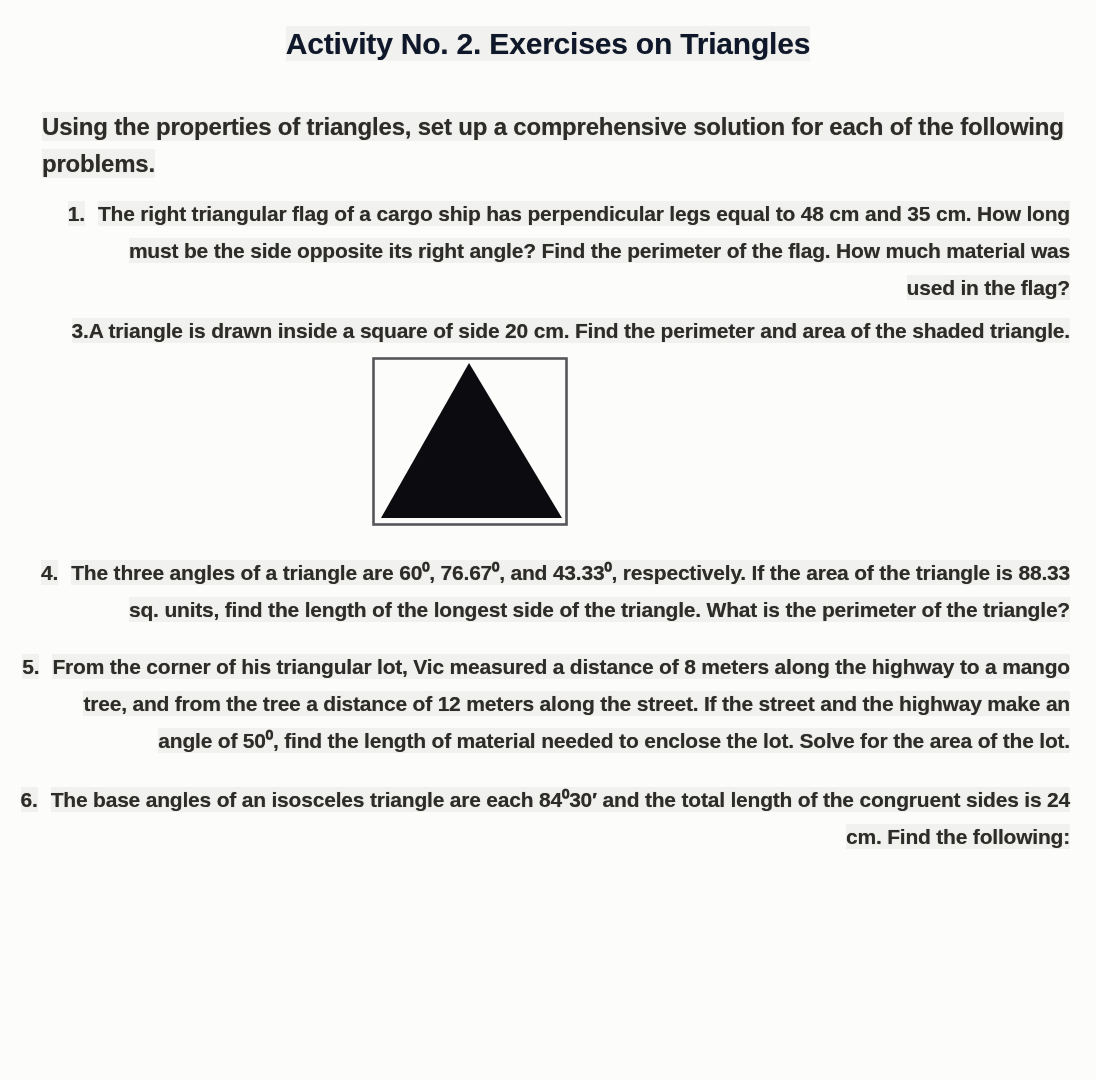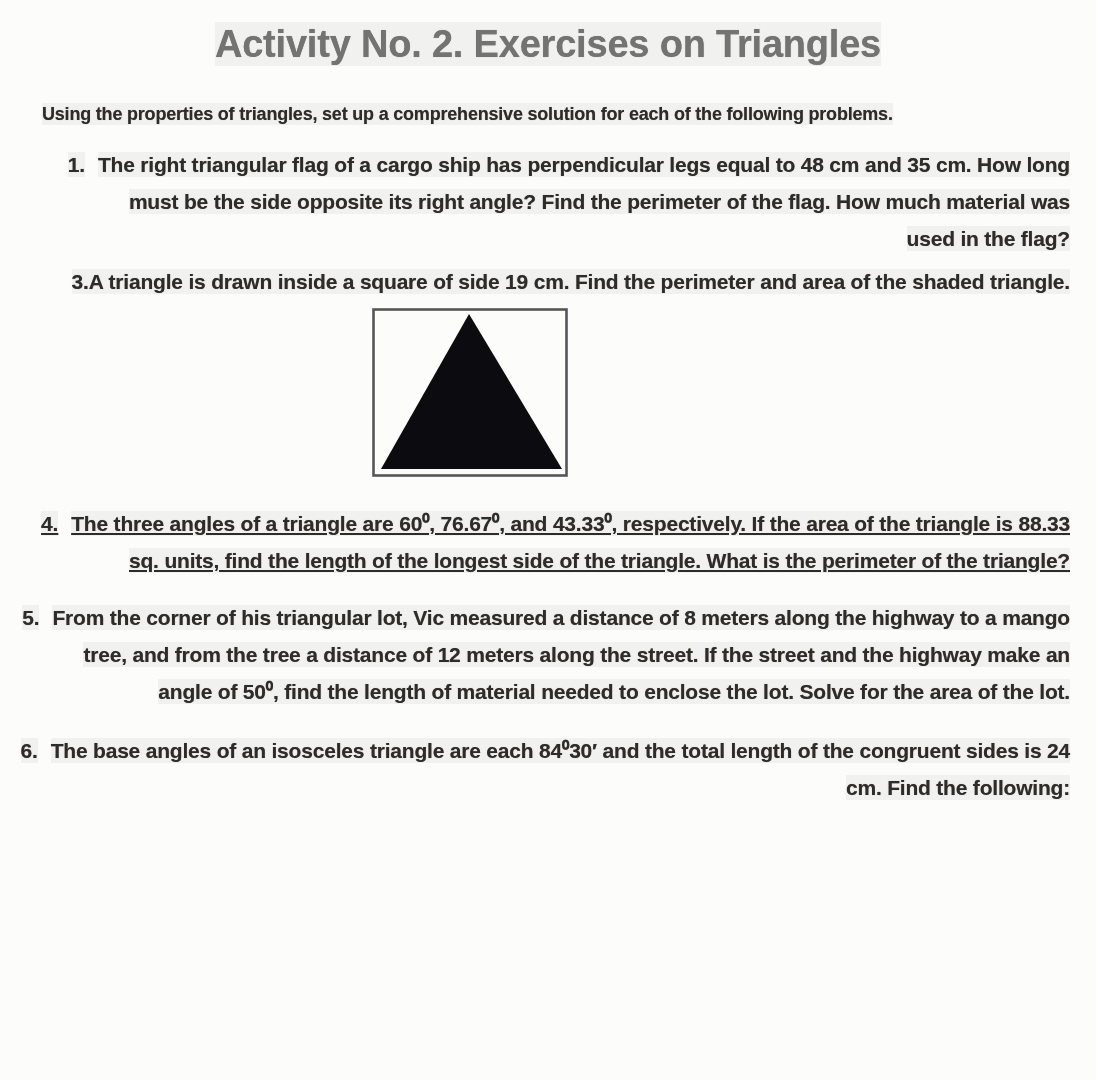--- a/index.html
+++ b/index.html
@@ -9,38 +9,38 @@
     overflow:hidden;
     background:#fcfcfb;
     font-family:"Liberation Sans", sans-serif;
     font-weight:700;
     color:#2e2c28;
     letter-spacing:-0.2px;
     text-shadow:0 0 0.7px rgba(45,43,38,0.55);
   }
   .title{
     margin:24px 0 8px 0;
-    font-size:38px;line-height:40px;
+    font-size:30px;line-height:40px;
     text-align:center;
-    color:#737373;
+    color:#0f172a;
   }
   .intro{
-    margin:32px 26px 0 42px;
-    font-size:18px;line-height:37px;
+    margin:44px 26px 0 42px;
+    font-size:24px;line-height:37px;
   }
   .item{
     margin:12px 26px 0 0;
     padding-left:83px;
     text-indent:-69px;
     font-size:21px;line-height:37px;text-align:right;
   }
   .item-1{margin-top:13px;}
   .item-2{margin-top:8px;}
   .item-3{margin-top:6px;}
-  .item-4{margin-top:26px;text-decoration:underline;}
+  .item-4{margin-top:26px;}
   .item-5{margin-top:20px;}
   .item-6{margin-top:22px;}
   .num{margin-right:13px;}
   .num.no-gap{margin-right:0;}
   .hl{
     background:rgba(152,151,141,0.10);
     -webkit-box-decoration-break:clone;
     box-decoration-break:clone;
     padding:1px 0;
   }
@@ -62,21 +62,21 @@
 
 <div class="page">
 
   <h1 class="title"><span class="hl">Activity No. 2. Exercises on Triangles</span></h1>
 
   <p class="intro"><span class="hl">Using the properties of triangles, set up a comprehensive solution for each of the following problems.</span></p>
 
   <div class="item item-1"><span class="num hl">1.</span><span class="hl">The right triangular flag of a cargo ship has perpendicular legs equal to 48 cm and 35 cm. How long must be the side opposite its right angle? Find the perimeter of the flag. How much material was used in the flag?</span></div>
 
 
-  <div class="item item-3"><span class="num no-gap hl">3.</span><span class="hl">A triangle is drawn inside a square of side 19 cm. Find the perimeter and area of the shaded triangle.</span></div>
+  <div class="item item-3"><span class="num no-gap hl">3.</span><span class="hl">A triangle is drawn inside a square of side 20 cm. Find the perimeter and area of the shaded triangle.</span></div>
 
   <div class="figure-wrap">
     <svg width="197" height="171" viewBox="0 0 197 171" xmlns="http://www.w3.org/2000/svg">
       <rect x="1.5" y="1.5" width="193" height="166" fill="none" stroke-width="2.6" stroke="#55565a"></rect>
       <polygon points="97,6 9,161 190,161" fill="#0c0c10"></polygon>
     </svg>
   </div>
 
   <div class="item item-4"><span class="num hl">4.</span><span class="hl">The three angles of a triangle are 60⁰, 76.67⁰, and 43.33⁰, respectively. If the area of the triangle is 88.33 sq. units, find the length of the longest side of the triangle. What is the perimeter of the triangle?</span></div>
 

